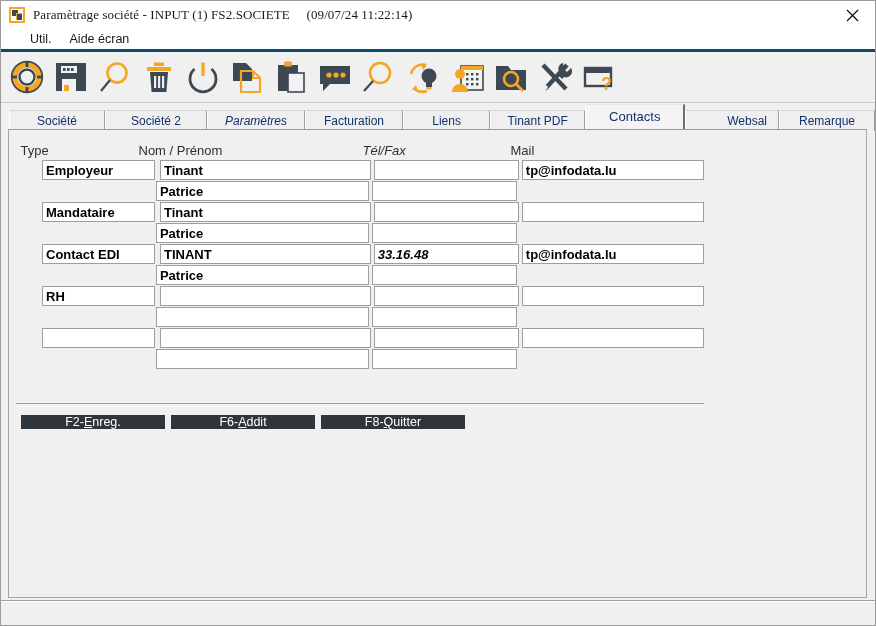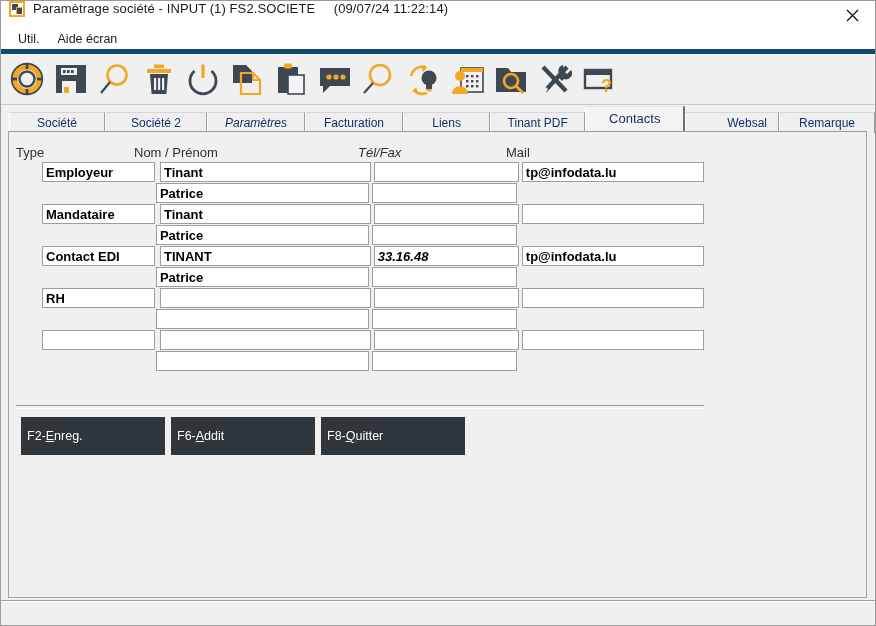--- a/index.html
+++ b/index.html
@@ -28,23 +28,24 @@
     display: flex;
     flex-direction: column;
   }
 
   
   #titlebar {
     height: 28px;
     min-height: 28px;
     background: #ffffff;
     display: flex;
-    align-items: flex-start;
+    align-items: center;
     position: relative;
     border-bottom: 0px solid transparent;
+    font-family: Liberation Serif, serif;
   }
   #app-icon {
     width: 16px; height: 16px;
     margin-left: 8px; margin-right: 8px;
     position: relative;
     flex: 0 0 auto;
   }
   #app-icon .outer {
     position: absolute;
     left: 0; top: 0;
@@ -88,22 +89,22 @@
   }
   #close-btn svg { display: block; }
 
   
   #menubar {
     height: 20px;
     min-height: 20px;
     background: #ffffff;
     display: flex;
     align-items: center;
-    padding-left: 8px;
-    border-bottom: 5px solid #0c4a6e;
+    padding-left: 20px;
+    border-bottom: 3px solid #0c4a6e;
   }
   .menu-item {
     font-size: 12.5px;
     color: #1a1a1a;
     padding: 0 9px;
     cursor: default;
     white-space: nowrap;
   }
 
   
@@ -181,20 +182,21 @@
   #form {
     position: absolute;
     left: 5px;
     top: 10px;
     width: 690px;
   }
   .hdr-row {
     display: flex;
     height: 20px;
     align-items: center;
+    justify-content: center;
   }
   .hdr {
     font-size: 13px;
     color: #303030;
     box-sizing: border-box;
     padding-left: 2px;
     white-space: nowrap;
   }
   .c-type  { width: 113px; margin-right: 5px; }
   .c-name  { width: 221px; margin-right: 3px; }
@@ -238,28 +240,29 @@
     border-bottom: 1px solid #ffffff;
   }
   #buttonbar {
     position: absolute;
     left: 12px;
     top: 285px;
     display: flex;
   }
   .btn {
     width: 144px;
-    height: 38px;
+    height: 14px;
     background: #2e363c;
     color: #ffffff;
     border: none;
     font-family: "Liberation Sans", sans-serif;
     font-size: 12.5px;
     display: flex;
     align-items: center;
+    justify-content: center;
     margin-right: 6px;
     cursor: pointer;
     white-space: nowrap;
   }
   .btn u { text-decoration: underline; }
 
   
   #statusbar {
     height: 24px;
     min-height: 24px;

